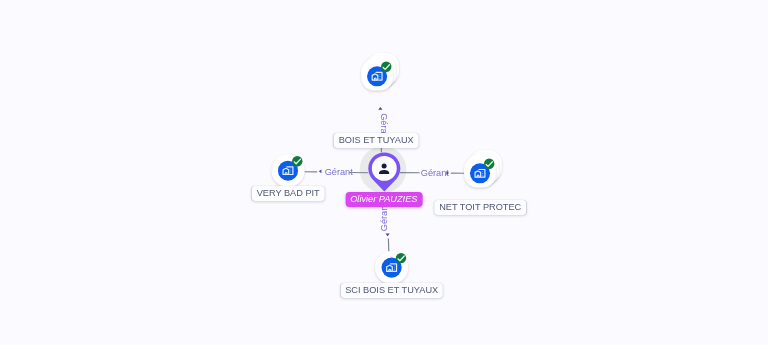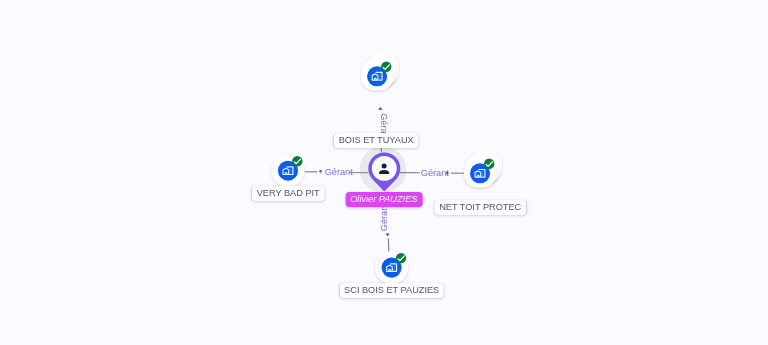--- a/index.html
+++ b/index.html
@@ -118,16 +118,16 @@
         <circle cx="384.1" cy="165.9" r="2.5"></circle>
         <path d="M379.0 173.9 V173.1 C379.0 170.9 381.3 169.9 384.1 169.9 C386.9 169.9 389.2 170.9 389.2 173.1 V173.9 Z"></path>
       </g>
     </g>
   </svg>
 
   <div>
     <div class="lbl company" style="left:376.2px;top:97px;margin-top:36px;">BOIS ET TUYAUX</div>
     <div class="lbl company" style="left:288.2px;top:185.8px;">VERY BAD PIT</div>
     <div class="lbl company" style="left:480.2px;top:188.4px;margin-top:12px;">NET TOIT PROTEC</div>
-    <div class="lbl company" style="left:391.7px;top:282.8px;">SCI BOIS ET PAUZIES</div>
+    <div class="lbl company" style="left:391.7px;top:282.8px;">SCI BOIS ET TUYAUX</div>
     <div class="lbl person" style="left:383.8px;top:192.4px;">Olivier PAUZIES</div>
   </div>
 </div>
 
 </body></html>

